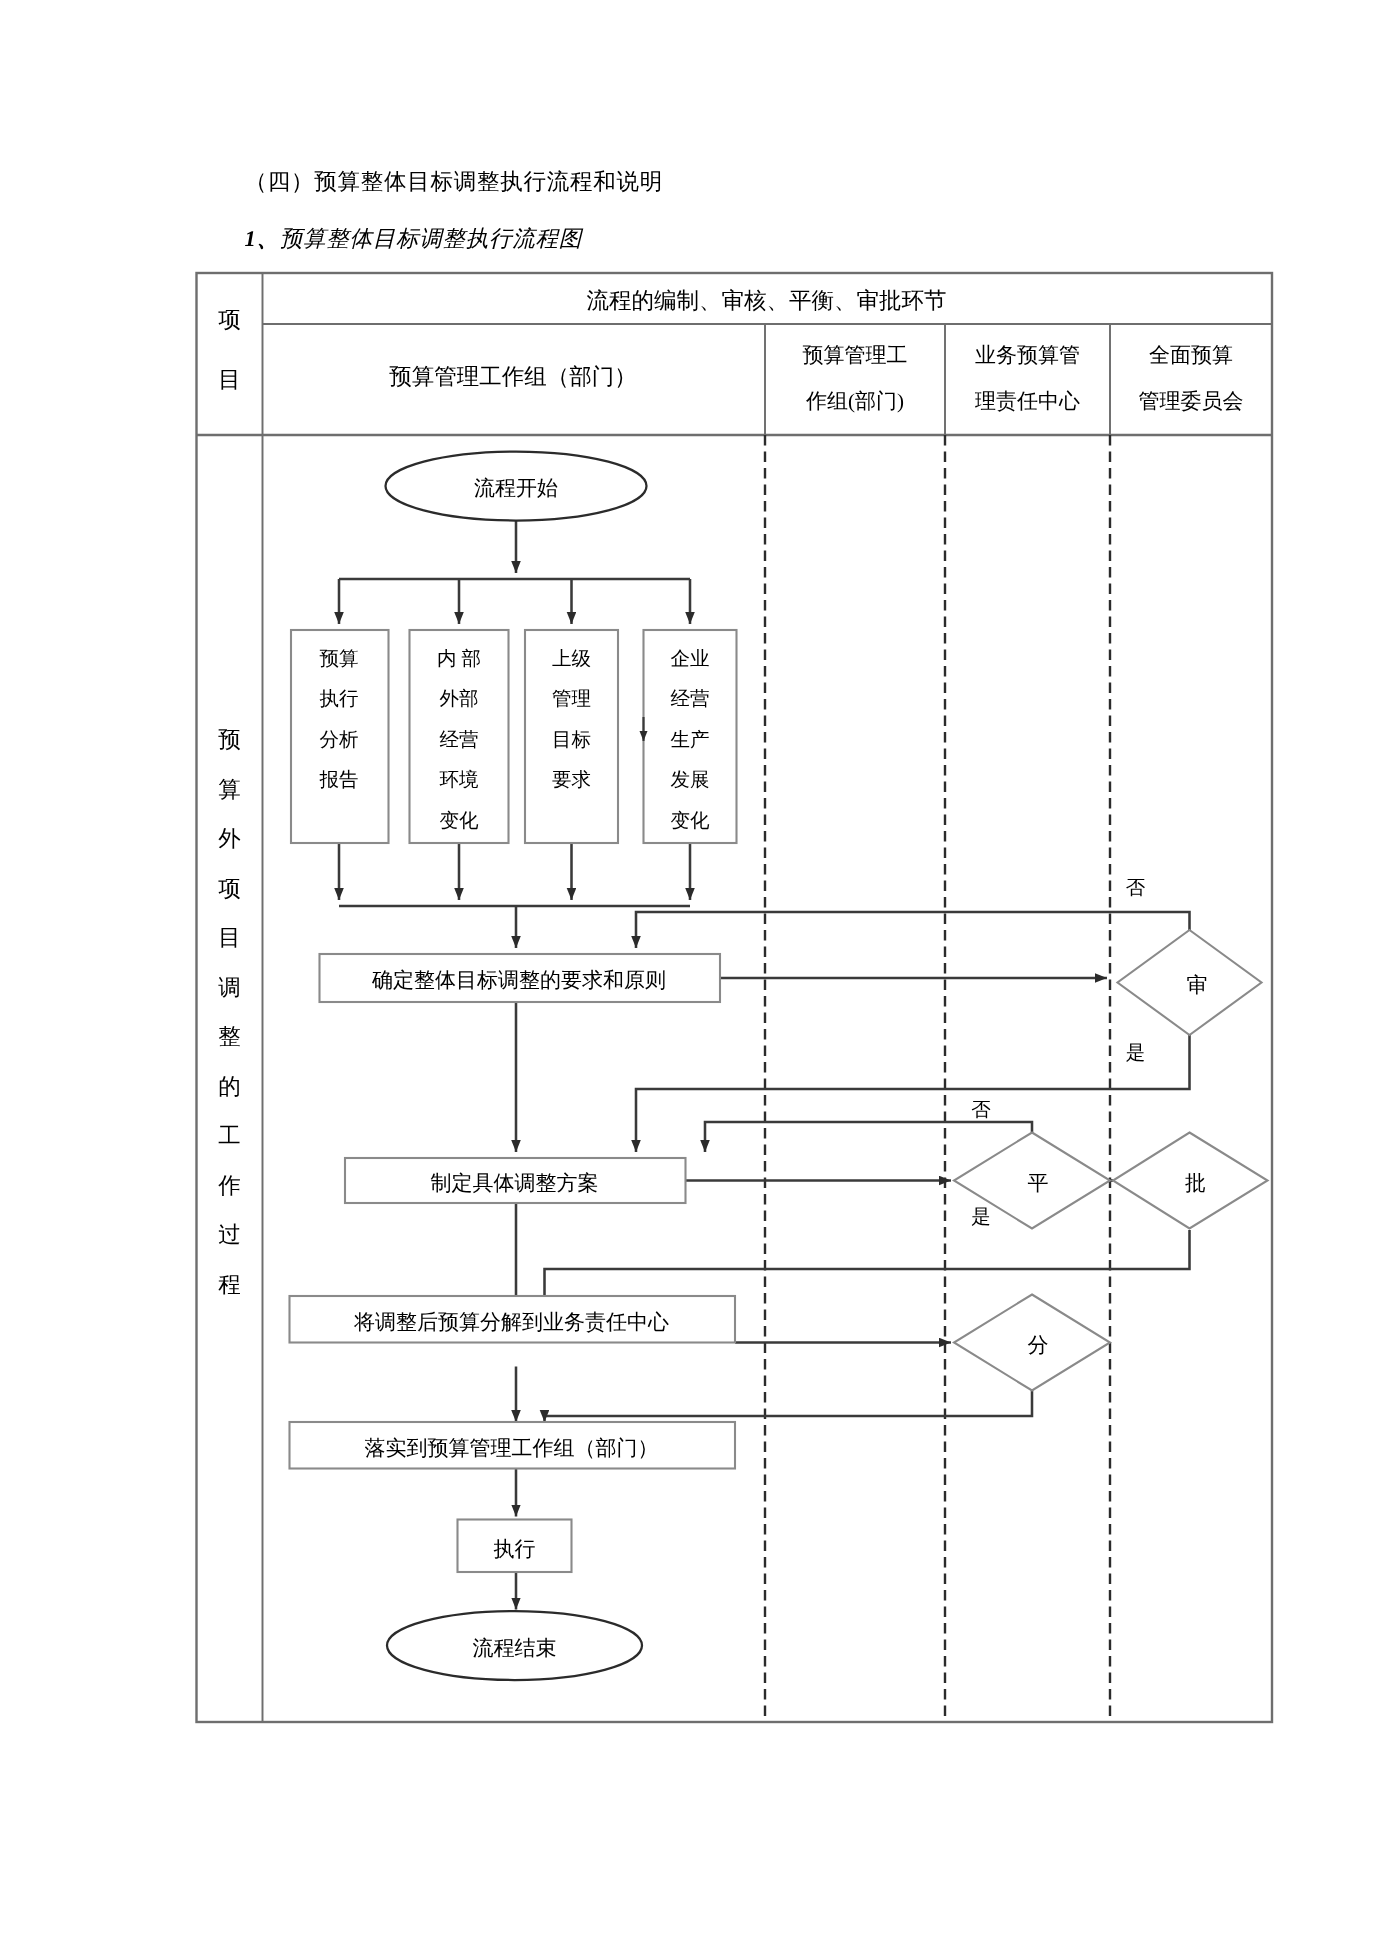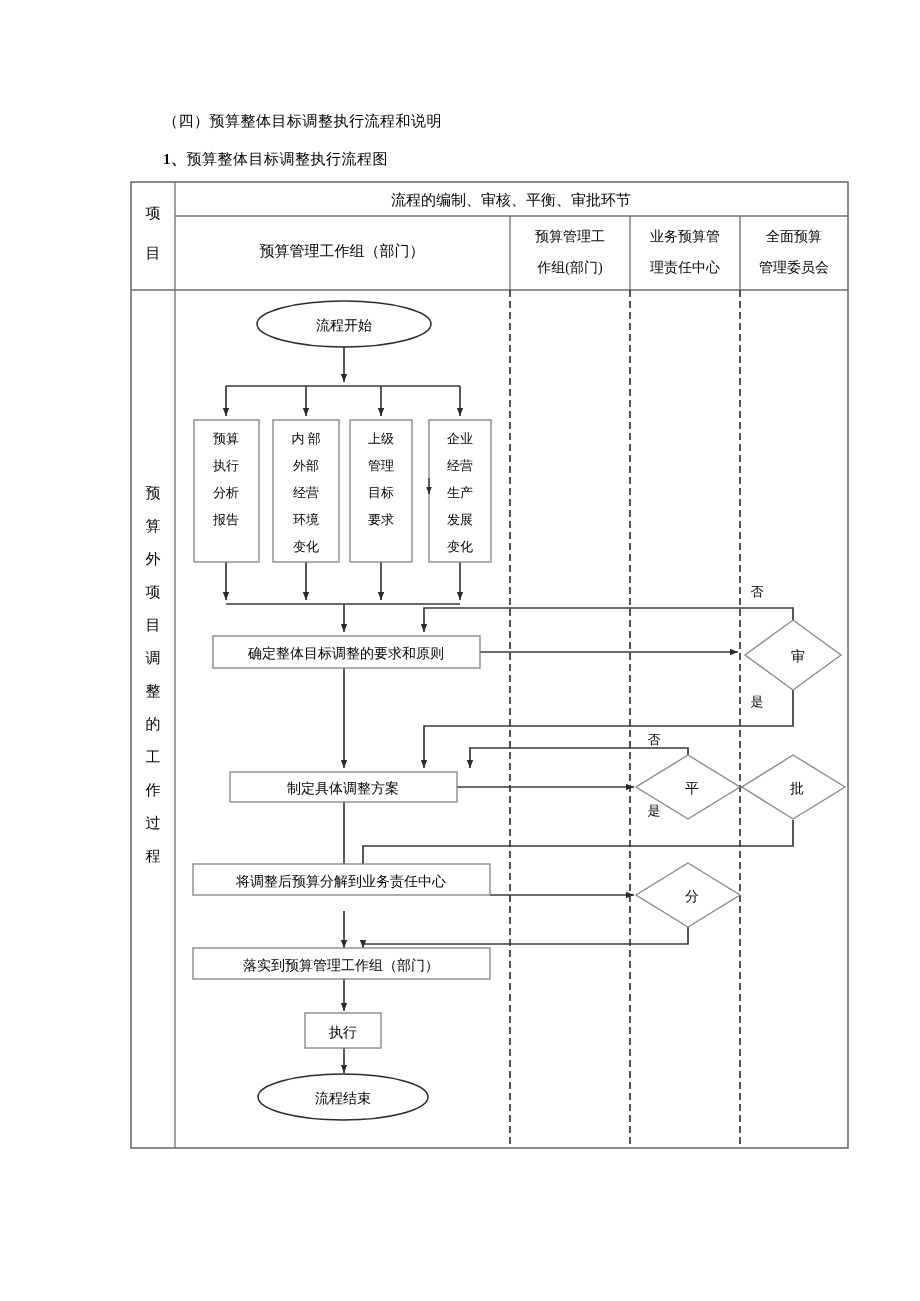--- a/index.html
+++ b/index.html
@@ -14,21 +14,21 @@
   }
   .page{position:absolute;left:0;top:0;width:920px;height:1301px;}
 
   .heading{
     position:absolute;
     font-size:15px;
     letter-spacing:0.5px;
     white-space:nowrap;
   }
   #h1{left:163px;top:112px;}
-  #h2{left:163px;top:150px;}
+  #h2{left:163px;top:150px;font-style:italic;}
   #h2 .num{font-weight:bold;font-family:"Liberation Serif",serif;}
 
   svg.flow{position:absolute;left:0;top:0;width:920px;height:1301px;}
 
   svg text{
     font-family:"Liberation Serif","DejaVu Serif",serif;
     fill:#000;
   }
   .cellhdr{font-size:15px;}
   .hdrsmall{font-size:14px;}

